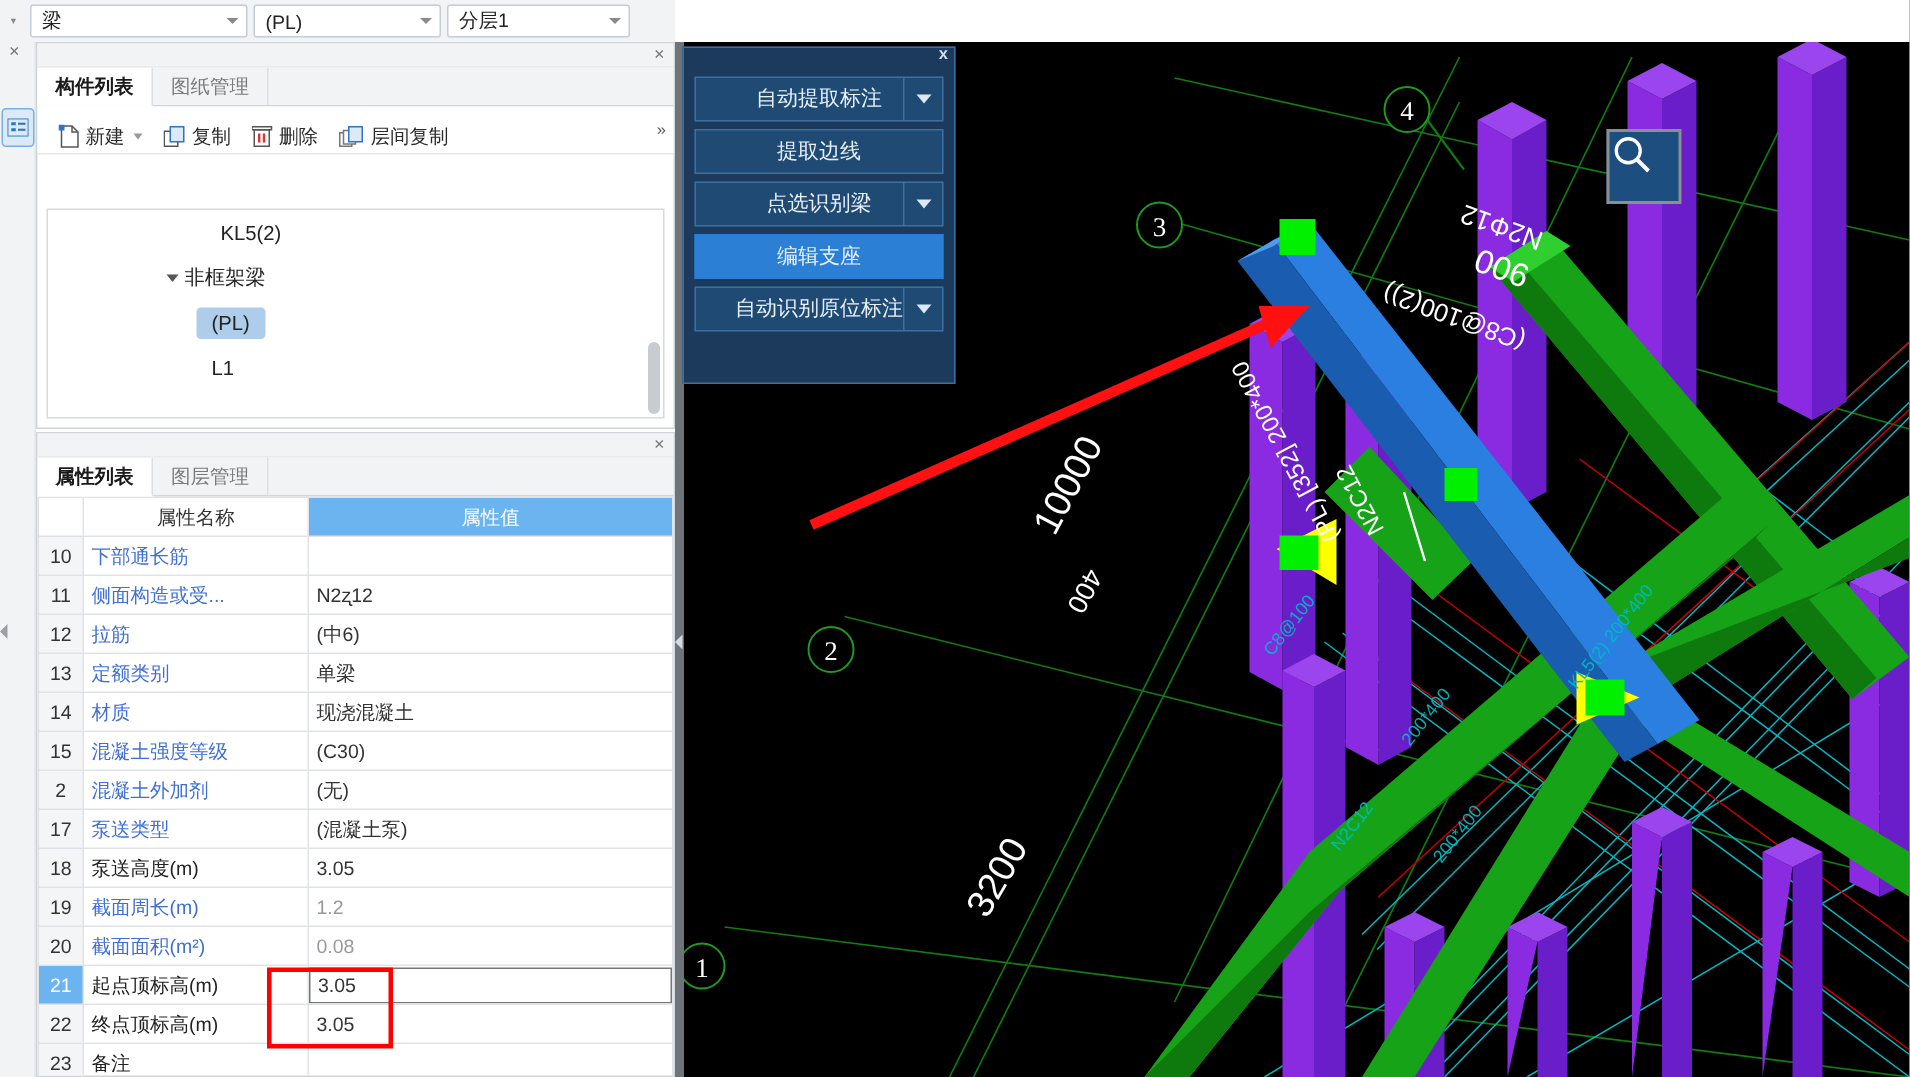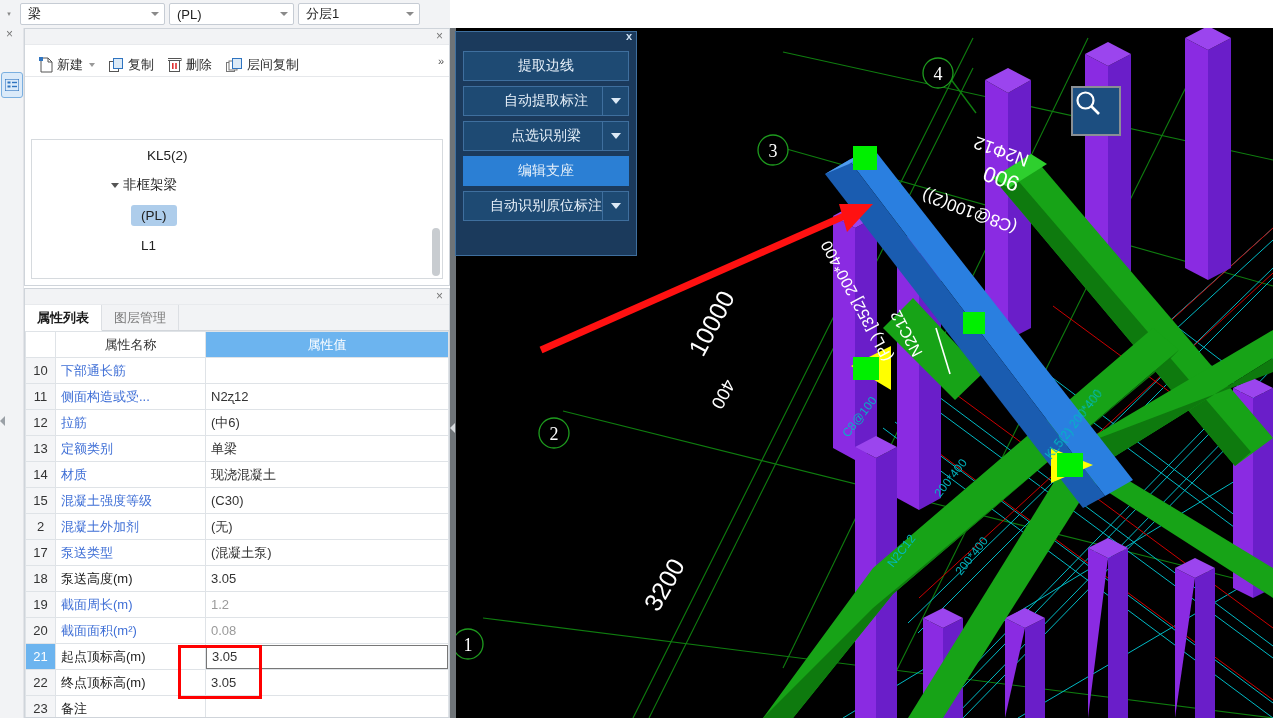--- a/index.html
+++ b/index.html
@@ -247,20 +247,24 @@
       <rect x="2.5" y="2.5" width="3" height="2" fill="#2f74c0"></rect>
       <rect x="2.5" y="6.5" width="3" height="2" fill="#2f74c0"></rect>
       <rect x="7" y="2.8" width="5" height="1.4" fill="#2f74c0"></rect>
       <rect x="7" y="6.8" width="5" height="1.4" fill="#2f74c0"></rect>
     </svg>
   </div>
 
   <div class="panel-components">
     <div class="panel-titlebar">
       <span class="x">×</span>
+    </div>
+    <div class="tabrow">
+      <div class="tab active">构件列表</div>
+      <div class="tab">图纸管理</div>
     </div>
 
     <div class="toolbar">
       <div class="tool">
         <svg width="14" height="16" viewBox="0 0 14 16">
           <path d="M2 1 h7 l4 4 v10 h-11 z" fill="#fff" stroke="#555" stroke-width="1"></path>
           <path d="M9 1 v4 h4" fill="none" stroke="#555" stroke-width="1"></path>
           <rect x="0" y="0" width="4" height="4" fill="#2f74c0"></rect>
         </svg>
         <span>新建</span>
@@ -599,27 +603,27 @@
         <line x1="88" y1="322" x2="398" y2="185" stroke="#ff1111" stroke-width="7"></line>
         <polygon points="420,176 386,176 394,204" fill="#ff1111"></polygon>
       </g>
     </svg>
 
     <div class="palette">
       <div class="palette-head">
         <span class="x">x</span>
       </div>
       <div class="pbtn">
-        <span>提取边线</span>
-      </div>
-      <div class="pbtn">
         <span>自动提取标注</span>
         <span class="split">
             <i class="dn"></i>
           </span>
+      </div>
+      <div class="pbtn">
+        <span>提取边线</span>
       </div>
       <div class="pbtn">
         <span>点选识别梁</span>
         <span class="split">
             <i class="dn"></i>
           </span>
       </div>
       <div class="pbtn primary">
         <span>编辑支座</span>
       </div>

